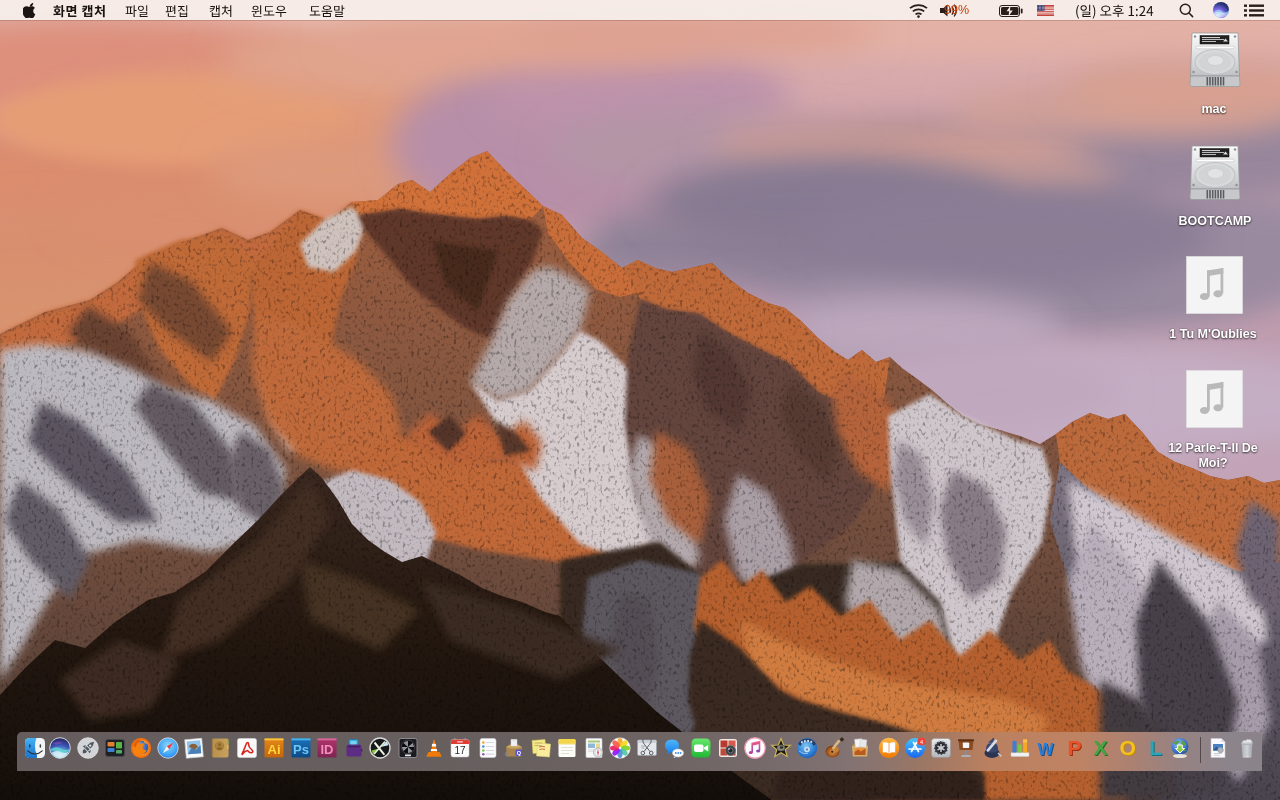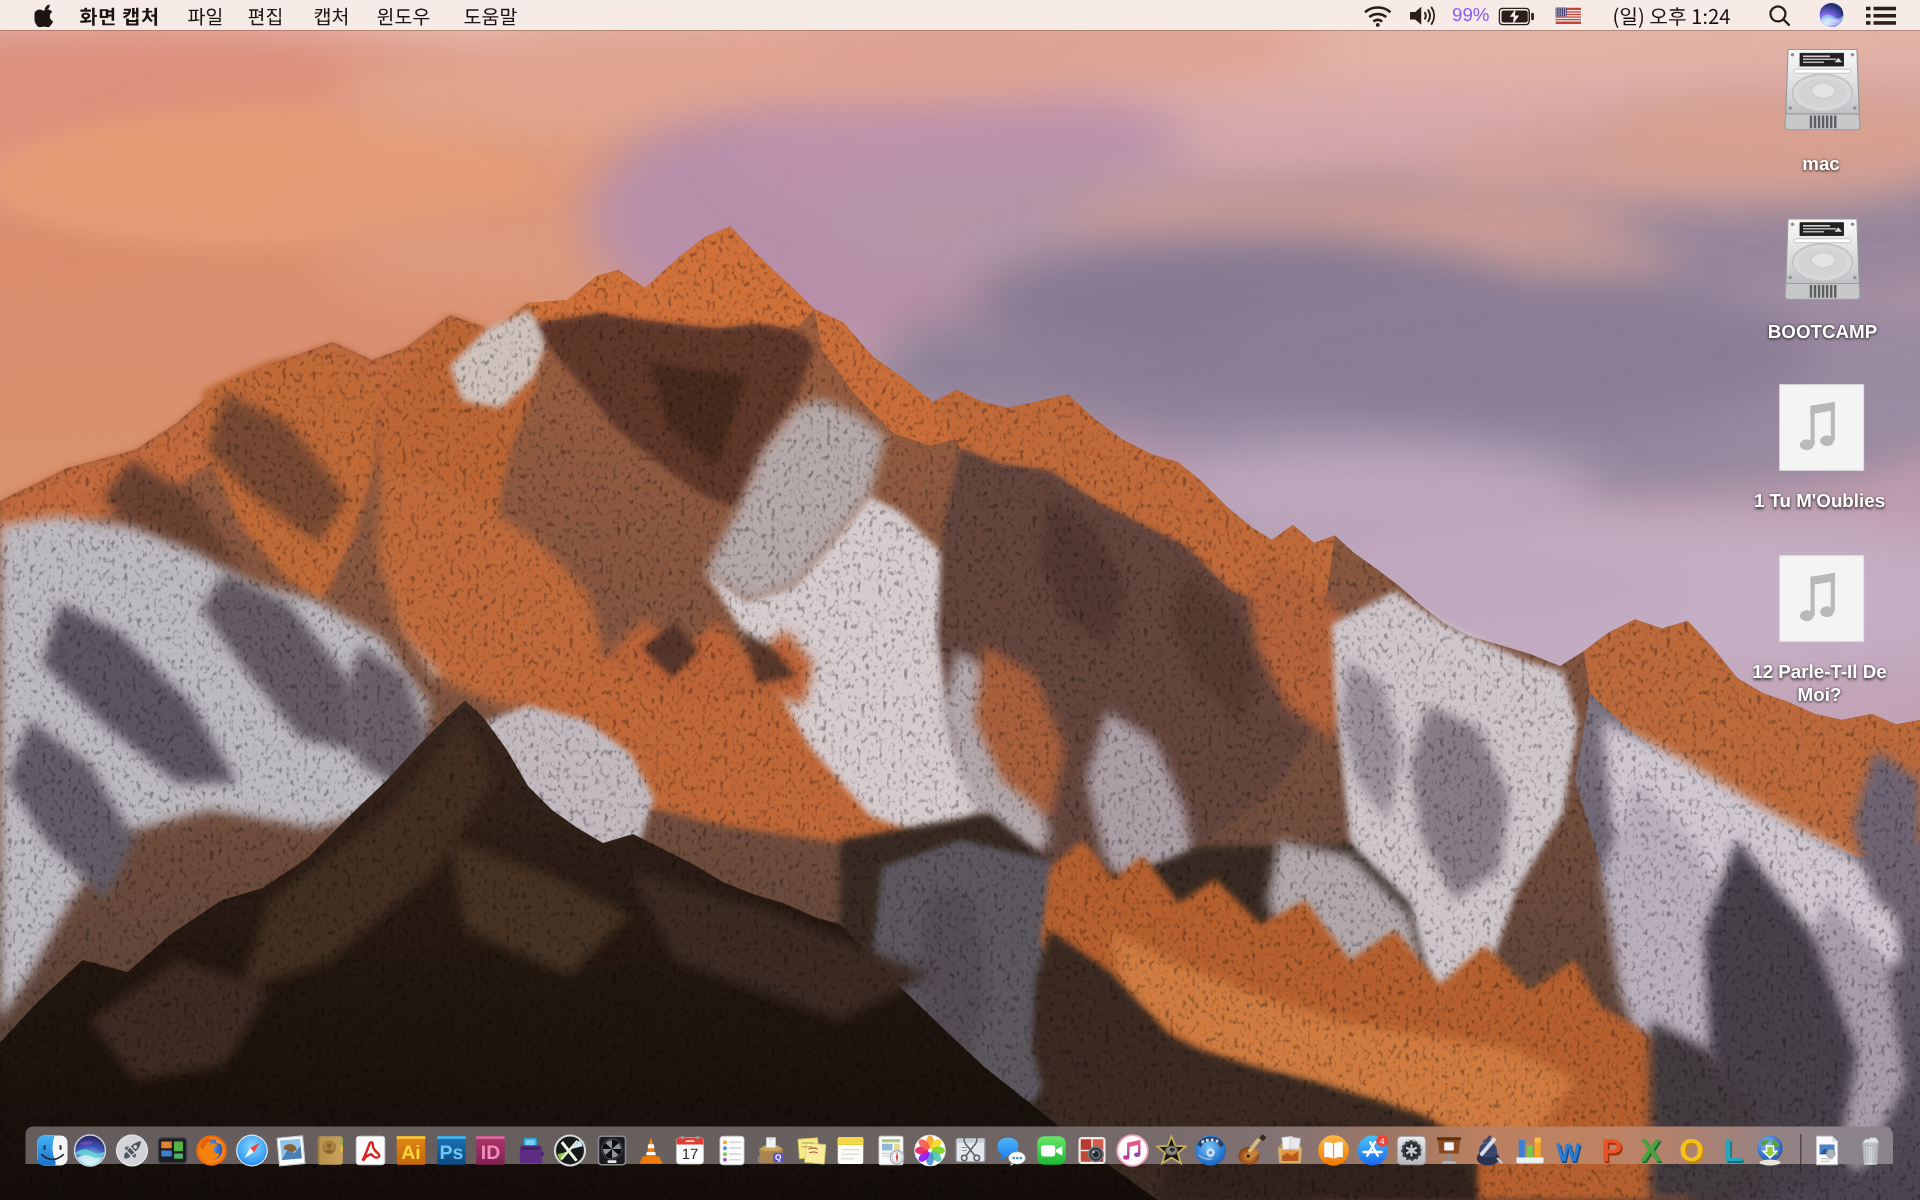--- a/index.html
+++ b/index.html
@@ -1,17 +1,17 @@
 <!DOCTYPE html>
 <html><head><meta charset="utf-8"><style>
 *{margin:0;padding:0;box-sizing:border-box}
 body{width:1280px;height:800px;overflow:hidden;position:relative;font-family:"Liberation Sans",sans-serif;background:#c4a2b0}
 #wp{position:absolute;top:0;left:0}
 .menubar{position:absolute;top:0;left:0;width:1280px;height:20px;background:rgba(246,236,232,0.97);box-shadow:0 0.5px 0 rgba(90,50,45,0.45);z-index:30}
-.dock{position:absolute;left:17px;top:751px;width:1245px;height:25px;border-radius:5px 5px 0 0;z-index:30;background:linear-gradient(90deg,rgb(101,93,93) 0%,rgb(104,95,95) 40%,rgb(109,99,99) 50%,rgb(118,106,106) 60%,rgb(131,115,115) 67%,rgb(156,119,100) 73%,rgb(186,128,96) 78%,rgb(191,131,99) 85%,rgb(174,129,112) 89%,rgb(152,130,129) 93%,rgb(140,132,139) 97%,rgb(138,131,138) 100%)}
+.dock{position:absolute;left:17px;top:732px;width:1245px;height:39px;border-radius:5px 5px 0 0;z-index:30;background:linear-gradient(90deg,rgb(101,93,93) 0%,rgb(104,95,95) 40%,rgb(109,99,99) 50%,rgb(118,106,106) 60%,rgb(131,115,115) 67%,rgb(156,119,100) 73%,rgb(186,128,96) 78%,rgb(191,131,99) 85%,rgb(174,129,112) 89%,rgb(152,130,129) 93%,rgb(140,132,139) 97%,rgb(138,131,138) 100%)}
 </style></head><body>
 <svg id="wp" width="1280" height="800" viewBox="0 0 1280 800" xmlns="http://www.w3.org/2000/svg">
 <defs>
 <linearGradient id="sky" x1="0" y1="0" x2="0" y2="1">
  <stop offset="0" stop-color="#e0b2ac"></stop>
  <stop offset="0.18" stop-color="#cfa2ab"></stop>
  <stop offset="0.42" stop-color="#bf9cae"></stop>
  <stop offset="0.62" stop-color="#c3a4b8"></stop>
  <stop offset="1" stop-color="#c7abbe"></stop>
 </linearGradient>
@@ -178,21 +178,21 @@
       <circle cx="10.5" cy="13.6" r="1.3" fill="#2a1d1a"></circle>
     </svg>
 <svg style="position:absolute;left:939px;top:3px" width="20" height="15" viewBox="0 0 20 15">
       <polygon points="1,5 4.5,5 8.5,1.5 8.5,13.5 4.5,10 1,10" fill="#2a1d1a"></polygon>
       <g fill="none" stroke="#2a1d1a" stroke-width="1.3" stroke-linecap="round">
         <path d="M11 5.5a4 4 0 0 1 0 4"></path>
         <path d="M13.2 3.8a7 7 0 0 1 0 7.4"></path>
         <path d="M15.4 2a10 10 0 0 1 0 11"></path>
       </g>
     </svg>
-<div style="position:absolute;left:968px;top:3px;font-size:12.5px;color:#8b5cf6">99%</div>
+<div style="position:absolute;left:944px;top:3px;font-size:12.5px;color:#c2410c">99%</div>
 <svg style="position:absolute;left:999px;top:4.5px" width="24" height="12" viewBox="0 0 24 12">
       <rect x="0.5" y="0.5" width="20" height="11" rx="2.5" fill="none" stroke="#2a1d1a" stroke-width="1"></rect>
       <rect x="2" y="2" width="17.5" height="8" rx="1.5" fill="#2a1d1a"></rect>
       <polygon points="11.5,0.8 7.5,6.2 10.2,6.2 9.5,11.2 13.8,5.4 10.9,5.4" fill="#f4ece8"></polygon>
       <rect x="21.8" y="3.5" width="1.8" height="5" rx="0.9" fill="#2a1d1a"></rect>
     </svg>
 <svg style="position:absolute;left:1037px;top:5px" width="17" height="11" viewBox="0 0 17 11">
       <rect width="17" height="11" fill="#c8423c"></rect>
       <rect y="1.7" width="17" height="0.85" fill="#f2ede8"></rect>
       <rect y="3.4" width="17" height="0.85" fill="#f2ede8"></rect>

